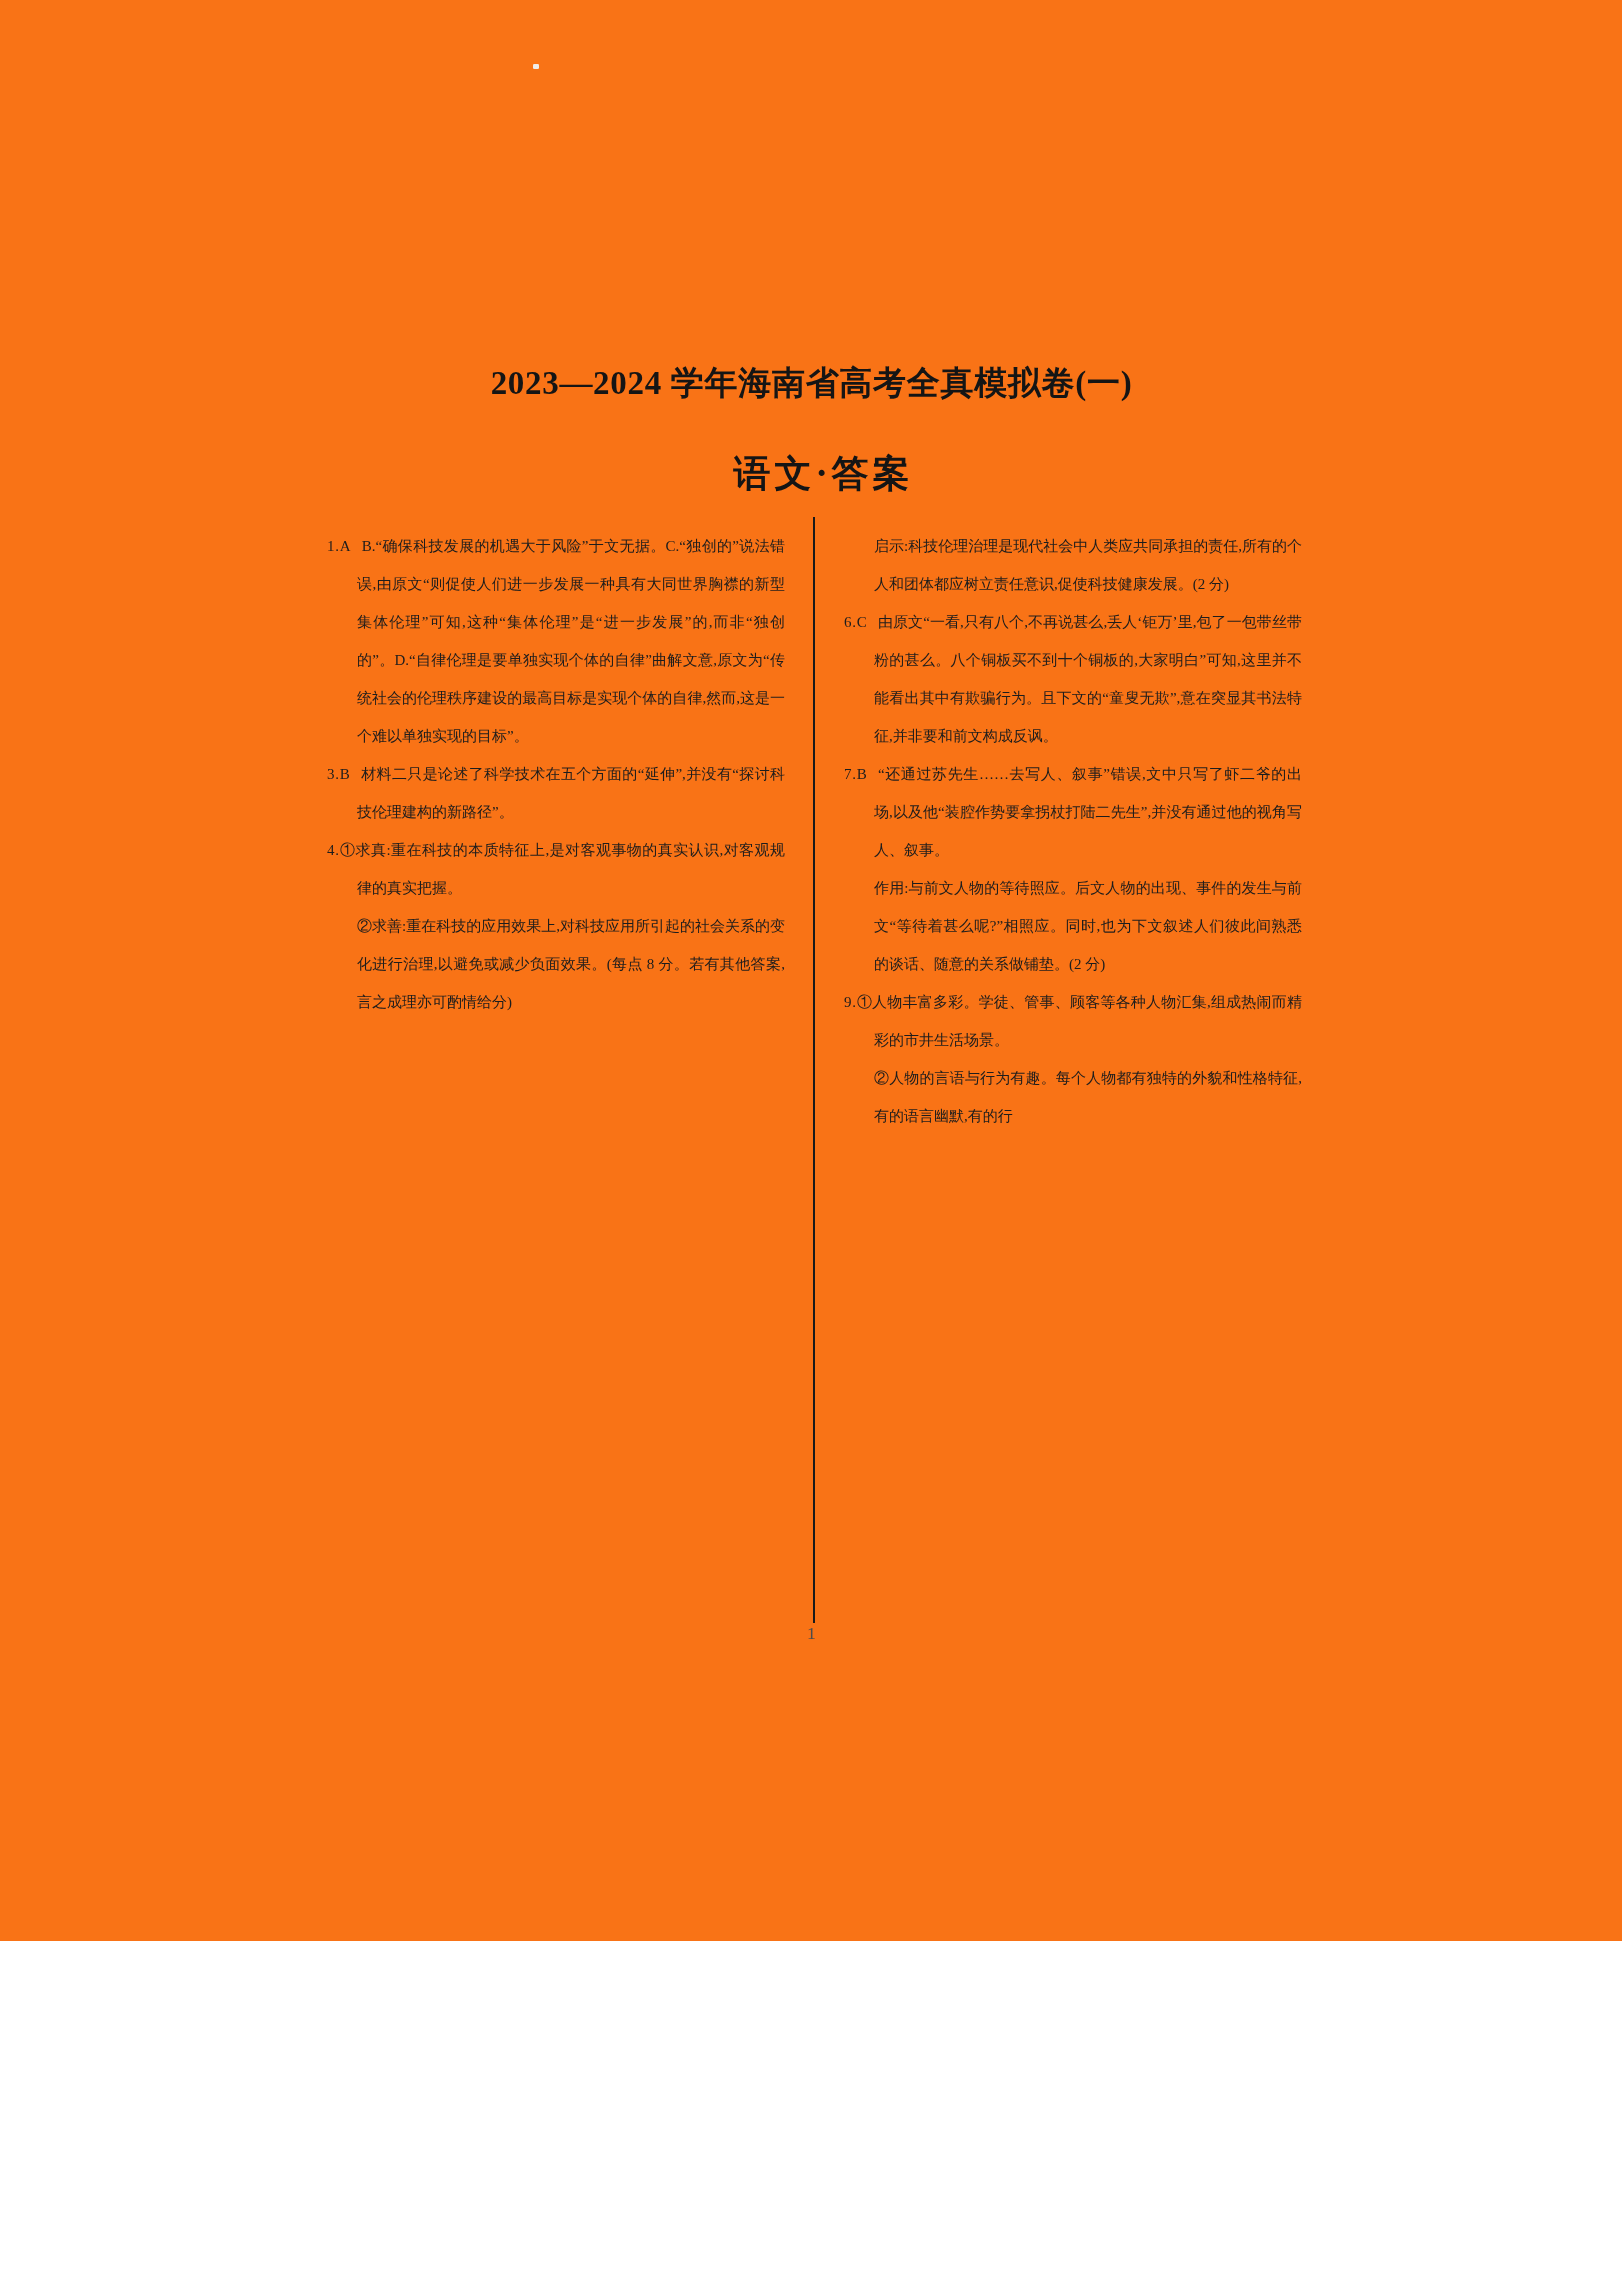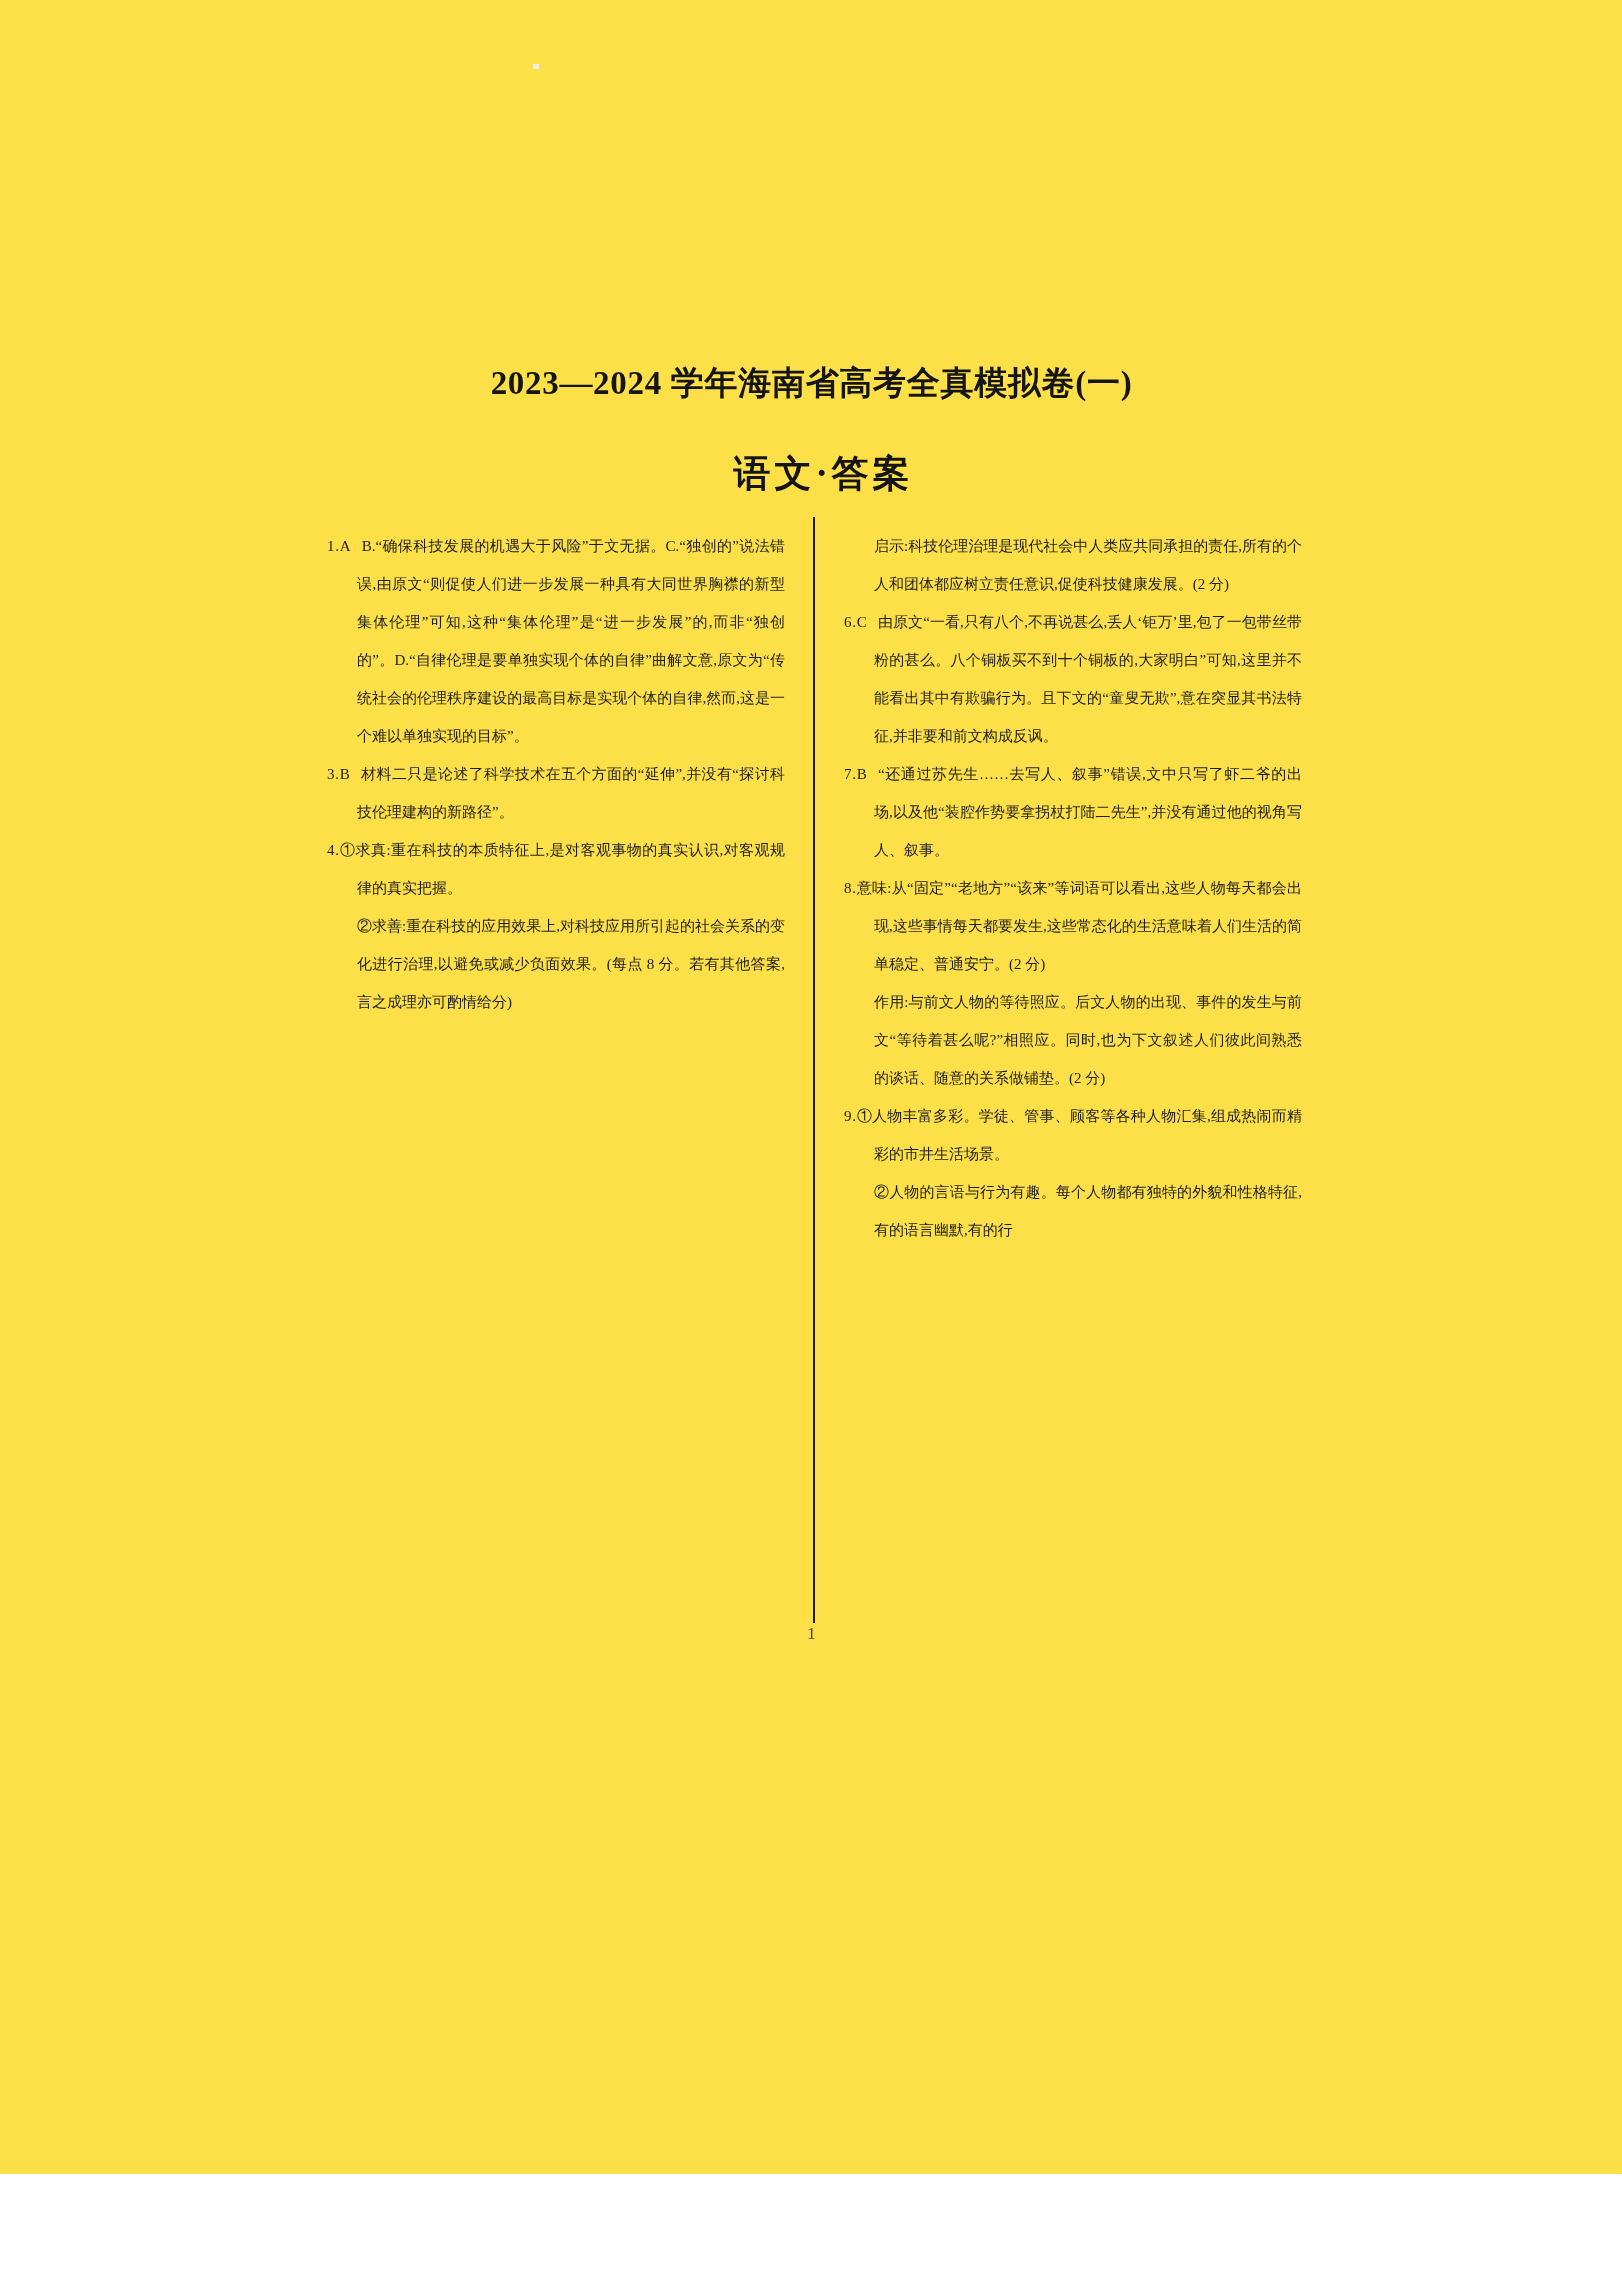--- a/index.html
+++ b/index.html
@@ -14,22 +14,22 @@
     font-family: "Liberation Serif", "DejaVu Serif", serif;
     overflow: hidden;
   }
 
   
   #page-sheet {
     position: absolute;
     left: 0;
     top: 0;
     width: 1623px;
-    height: 2174px;
-    background: #fde047;
+    height: 1941px;
+    background: #f97316;
   }
 
   
   #scan-speck {
     position: absolute;
     left: 533px;
     top: 64px;
     width: 5.9px;
     height: 4.6px;
     background: #f0ece9;
@@ -147,21 +147,20 @@
         <p class="answer-entry" id="answer-1"><span class="entry-num">1.</span><span class="entry-opt">A</span><span class="entry-text">B.“确保科技发展的机遇大于风险”于文无据。C.“独创的”说法错误,由原文“则促使人们进一步发展一种具有大同世界胸襟的新型集体伦理”可知,这种“集体伦理”是“进一步发展”的,而非“独创的”。D.“自律伦理是要单独实现个体的自律”曲解文意,原文为“传统社会的伦理秩序建设的最高目标是实现个体的自律,然而,这是一个难以单独实现的目标”。</span></p>
         <p class="answer-entry" id="answer-3"><span class="entry-num">3.</span><span class="entry-opt">B</span><span class="entry-text">材料二只是论述了科学技术在五个方面的“延伸”,并没有“探讨科技伦理建构的新路径”。</span></p>
         <p class="answer-entry" id="answer-4"><span class="entry-num">4.</span><span class="entry-text">①求真:重在科技的本质特征上,是对客观事物的真实认识,对客观规律的真实把握。</span></p>
         <p class="answer-entry sub" id="answer-4b"><span class="entry-text">②求善:重在科技的应用效果上,对科技应用所引起的社会关系的变化进行治理,以避免或减少负面效果。(每点 8 分。若有其他答案,言之成理亦可酌情给分)</span></p>
       </div>
 
     <div class="answer-column" id="column-right">
         <p class="answer-entry sub" id="answer-5-enlighten"><span class="entry-text">启示:科技伦理治理是现代社会中人类应共同承担的责任,所有的个人和团体都应树立责任意识,促使科技健康发展。(2 分)</span></p>
         <p class="answer-entry" id="answer-6"><span class="entry-num">6.</span><span class="entry-opt">C</span><span class="entry-text">由原文“一看,只有八个,不再说甚么,丢人‘钜万’里,包了一包带丝带粉的甚么。八个铜板买不到十个铜板的,大家明白”可知,这里并不能看出其中有欺骗行为。且下文的“童叟无欺”,意在突显其书法特征,并非要和前文构成反讽。</span></p>
         <p class="answer-entry" id="answer-7"><span class="entry-num">7.</span><span class="entry-opt">B</span><span class="entry-text">“还通过苏先生……去写人、叙事”错误,文中只写了虾二爷的出场,以及他“装腔作势要拿拐杖打陆二先生”,并没有通过他的视角写人、叙事。</span></p>
-        <p class="answer-entry" id="answer-8"><span class="entry-num">8.</span><span class="entry-text">意味:从“固定”“老地方”“该来”等词语可以看出,这些人物每天都会出现,这些事情每天都要发生,这些常态化的生活意味着人们生活的简单稳定、普通安宁。(2 分)</span></p>
         <p class="answer-entry sub" id="answer-8b"><span class="entry-text">作用:与前文人物的等待照应。后文人物的出现、事件的发生与前文“等待着甚么呢?”相照应。同时,也为下文叙述人们彼此间熟悉的谈话、随意的关系做铺垫。(2 分)</span></p>
         <p class="answer-entry" id="answer-9"><span class="entry-num">9.</span><span class="entry-text">①人物丰富多彩。学徒、管事、顾客等各种人物汇集,组成热闹而精彩的市井生活场景。</span></p>
         <p class="answer-entry sub" id="answer-9b"><span class="entry-text">②人物的言语与行为有趣。每个人物都有独特的外貌和性格特征,有的语言幽默,有的行</span></p>
       </div>
 
   </div>
 
   <div id="page-folio">1</div>
 
 </div>

